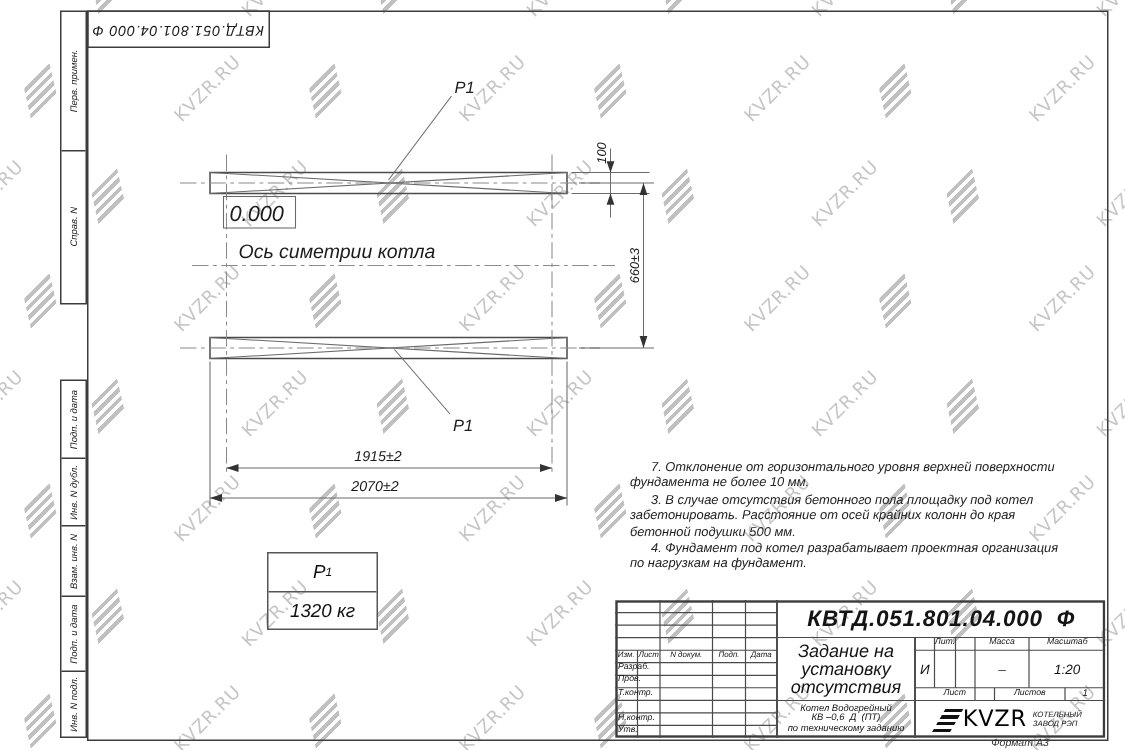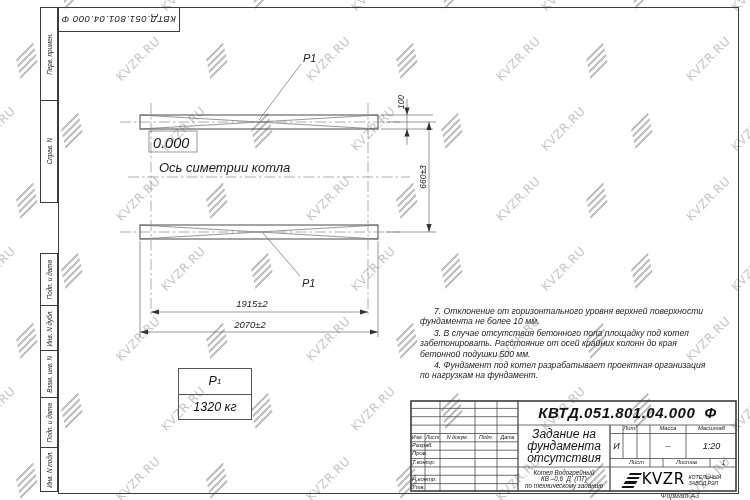--- a/index.html
+++ b/index.html
@@ -267,21 +267,21 @@
           <line x1="227" y1="25" x2="227" y2="58.5"></line>
         <line x1="240" y1="25" x2="240" y2="67"></line>
           <line x1="276" y1="25" x2="276" y2="58.5"></line>
         <line x1="253" y1="58.5" x2="253" y2="67"></line>
           <line x1="300" y1="58.5" x2="300" y2="67"></line>
       </g>
     </svg>
     <span class="c" style="left:108px;top:0;width:219px;height:25px;font-size:15px;font-weight:bold;letter-spacing:.5px;">КВТД.051.801.04.000  Ф</span>
     <div class="c" style="left:108px;top:25px;width:92px;height:42px;flex-direction:column;font-size:12px;">
       <span>Задание на</span>
-      <span>фундамента</span>
+      <span>установку</span>
       <span>отсутствия</span>
     </div>
     <div class="c" style="left:108px;top:67px;width:92px;height:25px;flex-direction:column;font-size:6.3px;">
       <span>Котел Водогрейный</span>
       <span>КВ –0,6  Д  (ПТ)</span>
       <span>по техническому заданию</span>
     </div>
     <span class="c" style="left:0;top:33.5px;width:15px;height:8.3px;font-size:5.3px;">Изм.</span>
     <span class="c" style="left:15px;top:33.5px;width:15px;height:8.3px;font-size:5.3px;">Лист</span>
     <span class="c" style="left:30px;top:33.5px;width:35px;height:8.3px;font-size:5.3px;">N докум.</span>

